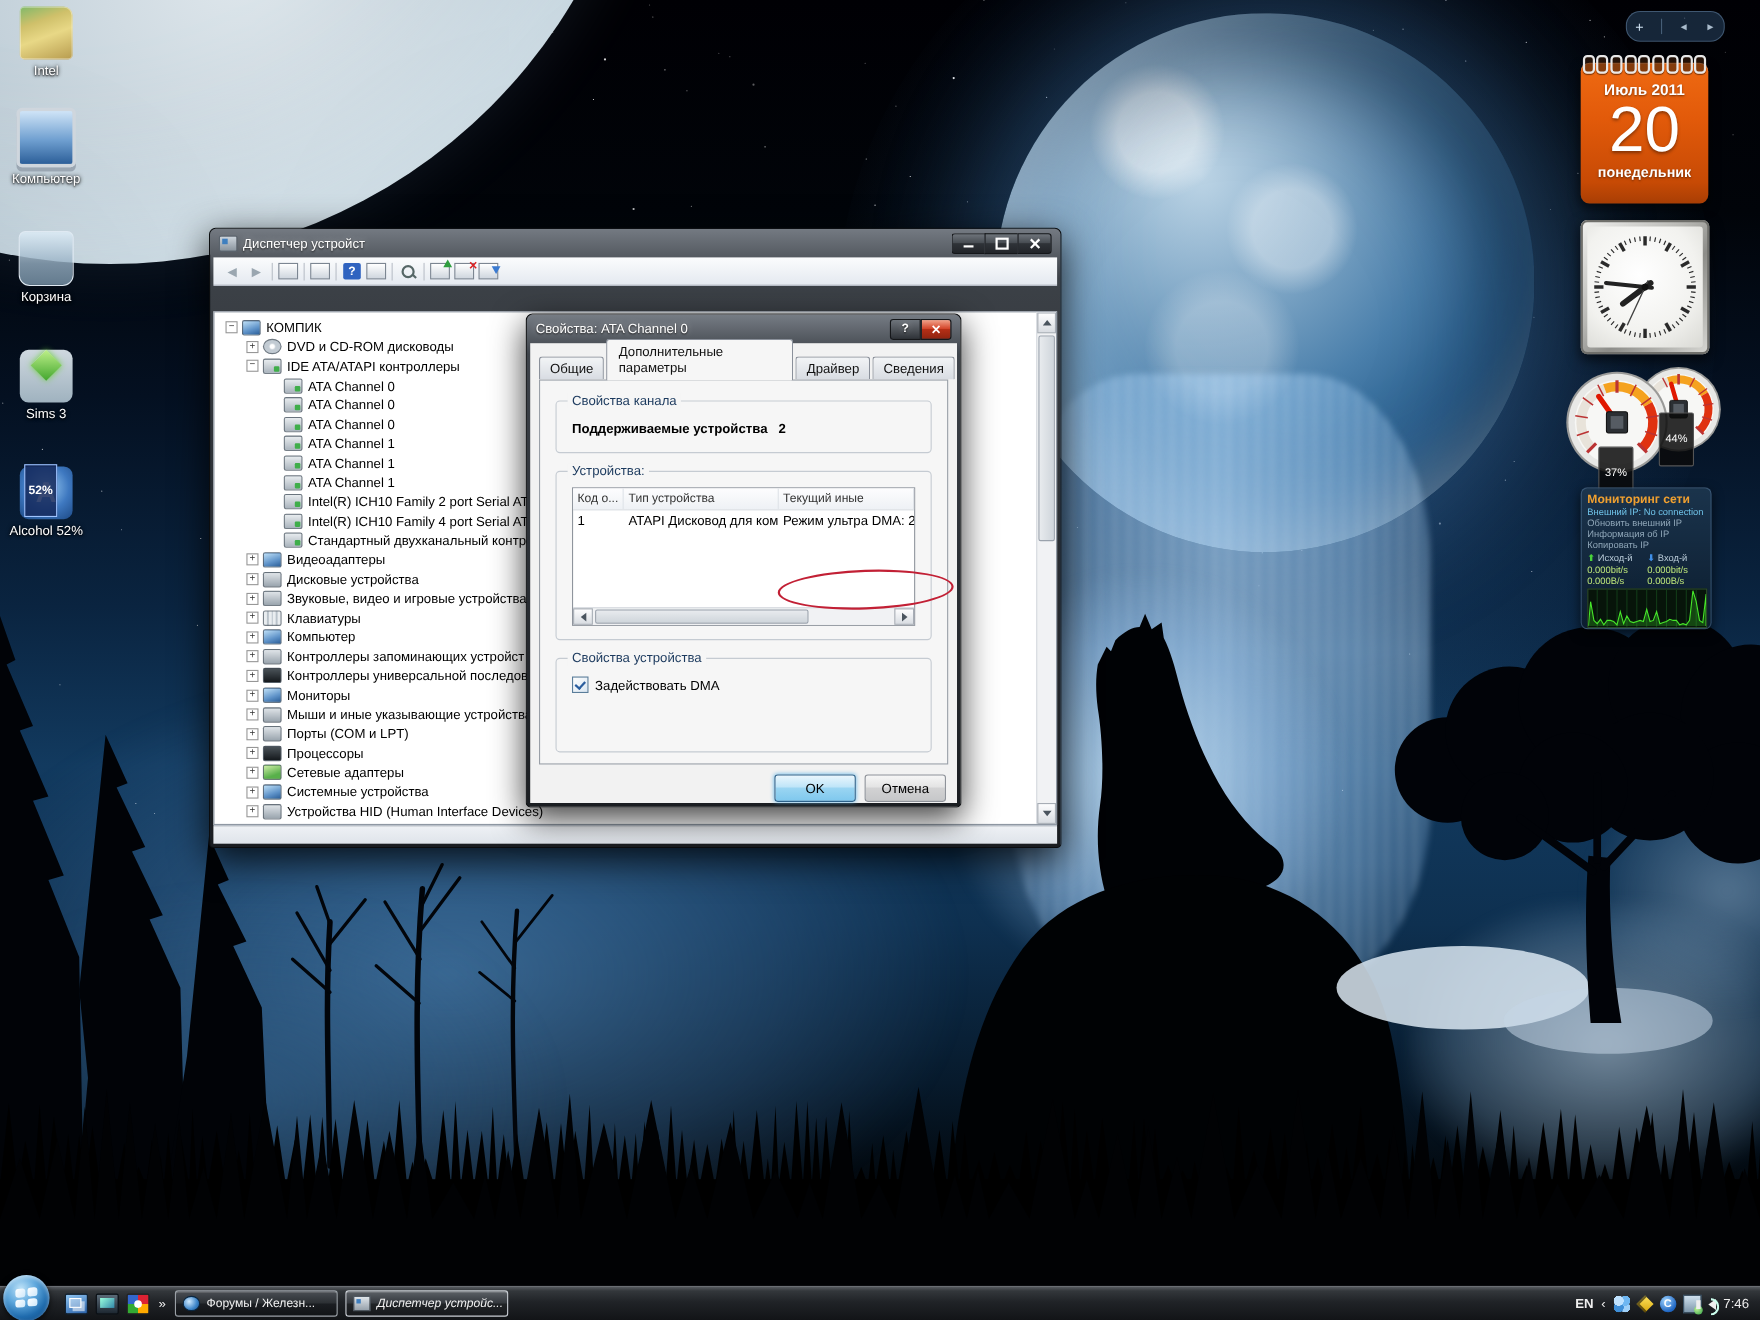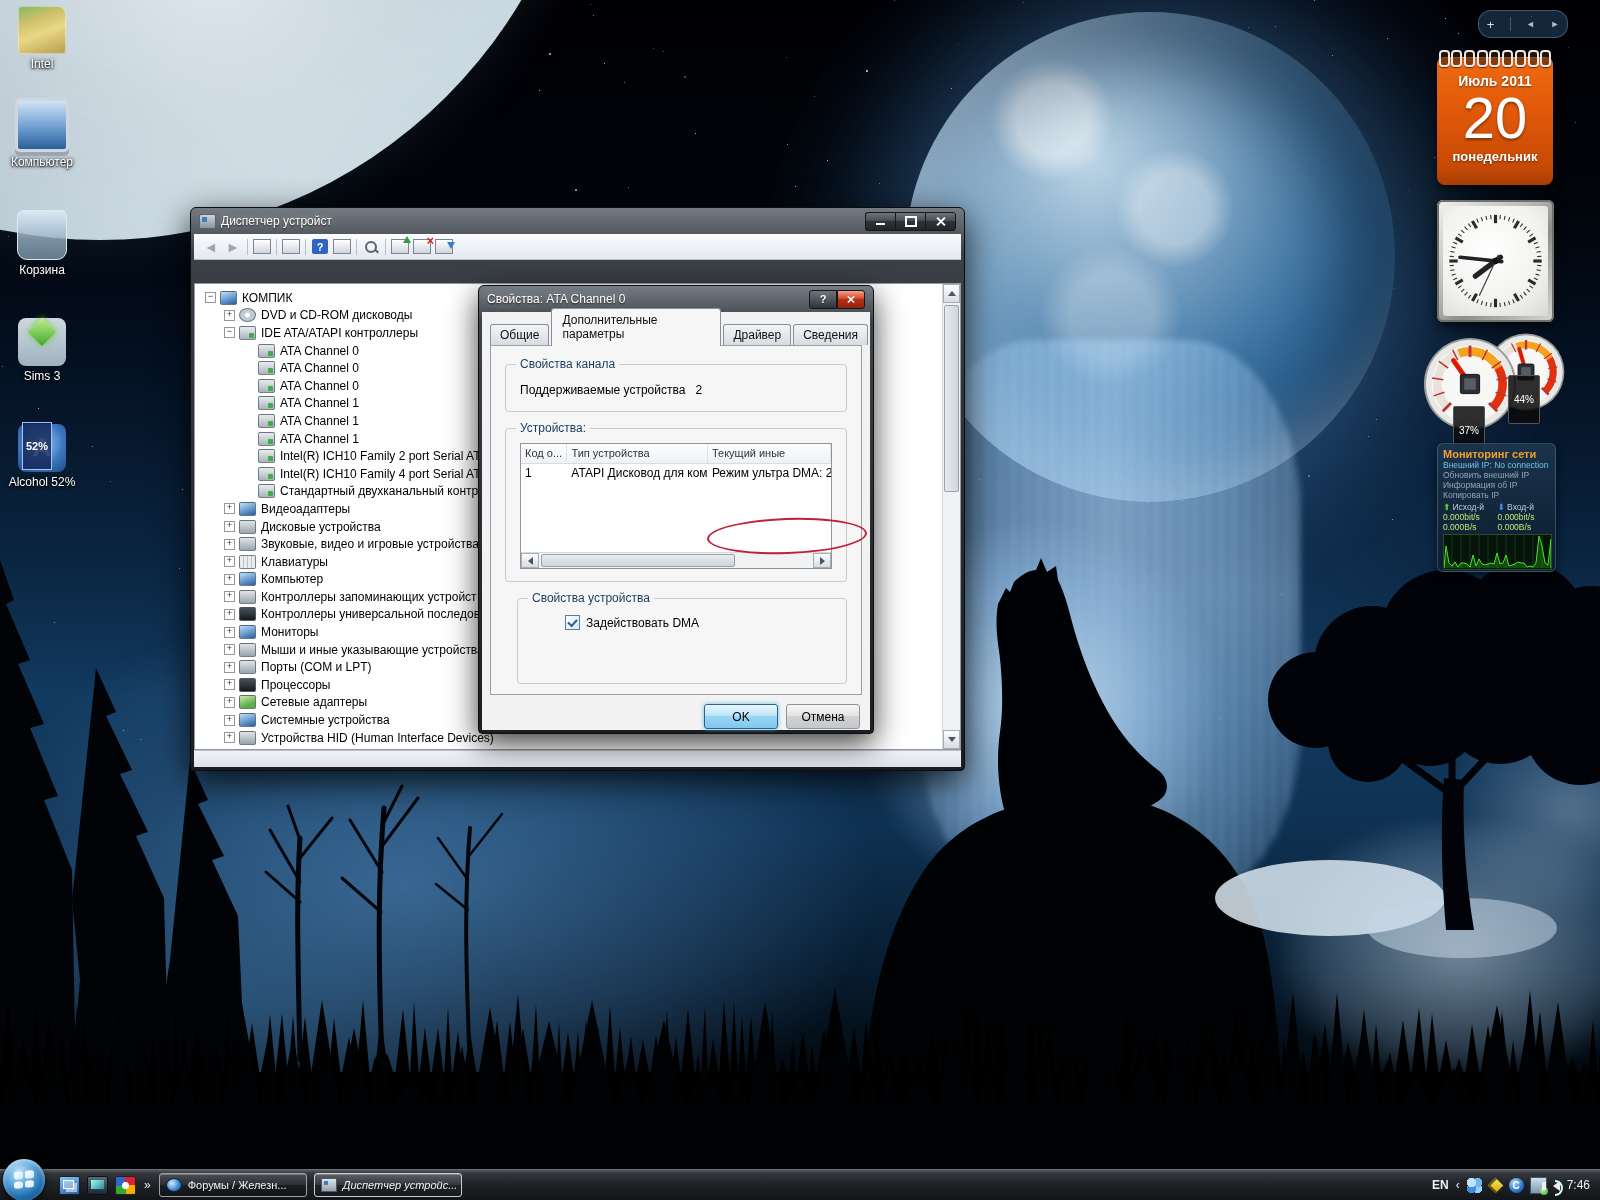--- a/index.html
+++ b/index.html
@@ -150,33 +150,33 @@
   .dlgbtn.help{background:linear-gradient(180deg,#6e747b,#2f3338);border-radius:3px 0 0 3px;}
   .dlgbtn.close{background:linear-gradient(180deg,#f2a28a 0%,#d4472c 45%,#b52f16 50%,#8f2410 100%);border-radius:0 3px 3px 0;}
   #dlg-inner{position:absolute;left:3px;right:3px;top:26px;bottom:3px;background:#f2f2f2;}
   #tabs{display:flex;align-items:flex-end;padding:8px 0 0 8px;height:24px;}
   .tab{font-size:12px;color:#111;padding:3px 9px;border:1px solid #8a909a;border-bottom:none;border-radius:3px 3px 0 0;background:linear-gradient(180deg,#f2f4f6,#d8dce2);margin-right:2px;position:relative;top:1px;cursor:pointer;}
   .tab.active{background:#f6f6f6;padding:4px 10px 5px;top:2px;z-index:2;}
   #tabpanel{position:absolute;left:8px;right:8px;top:33px;height:348px;border:1px solid #9aa0a8;background:#f6f6f6;}
   .group{position:absolute;border:1px solid #c5cbd2;border-radius:4px;}
   .group-title{position:absolute;top:-8px;left:10px;background:#f6f6f6;padding:0 4px;font-size:12px;color:#1c3a5e;}
   #grp-channel{left:14px;right:14px;top:18px;height:46px;}
-  #grp-channel .row{margin:18px 0 0 14px;font-size:12px;color:#000;}
+  #grp-channel .row{margin:18px 0 0 14px;font-size:12px;color:#000;font-weight:bold;}
   #grp-devices{left:14px;right:14px;top:82px;height:152px;}
   #listview{position:absolute;left:14px;right:14px;top:14px;bottom:12px;border:1px solid #8f959d;background:#fff;display:flex;flex-direction:column;}
   #lv-header{display:flex;height:19px;background:linear-gradient(180deg,#fdfdfe,#eef1f5);border-bottom:1px solid #d8dce2;font-size:11px;color:#333;}
   .lv-hcell{padding:3px 4px;border-right:1px solid #dfe3e8;box-sizing:border-box;overflow:hidden;white-space:nowrap;}
   .lv-row{display:flex;height:18px;font-size:12px;color:#000;}
   .lv-cell{padding:2px 4px;box-sizing:border-box;overflow:hidden;white-space:nowrap;}
   #lv-body{flex:1;}
   #hscroll{height:15px;background:#f1f2f4;border-top:1px solid #d5d9de;display:flex;align-items:stretch;}
   #hscroll .sbtn{width:16px;height:auto;}
   .hthumb{margin:1px 2px;width:62%;background:linear-gradient(180deg,#e8ebee,#cfd5db);border:1px solid #9aa2ac;border-radius:2px;}
   #red-ellipse{position:absolute;left:216px;top:172px;width:156px;height:32px;border:2px solid #c22035;border-radius:50%;transform:rotate(-2deg);z-index:5;pointer-events:none;}
-  #grp-props{left:26px;right:14px;top:252px;height:84px;padding-left:33px;}
+  #grp-props{left:14px;right:14px;top:252px;height:84px;}
   #chk-row{margin:16px 0 0 14px;display:flex;align-items:center;font-size:12px;color:#000;}
   #checkbox{width:13px;height:13px;border:1px solid #5a7d9a;background:linear-gradient(135deg,#fefefe,#d9e6f2);margin-right:6px;position:relative;cursor:pointer;}
   #checkbox::after{content:"";position:absolute;left:2px;top:3px;width:7px;height:4px;border-left:2px solid #2a5d9e;border-bottom:2px solid #2a5d9e;transform:rotate(-48deg);}
   #dlg-buttons{position:absolute;right:10px;top:392px;display:flex;gap:8px;}
   .btn{min-width:72px;height:23px;font-size:12px;display:flex;align-items:center;justify-content:center;border-radius:3px;cursor:pointer;}
   .btn.default{border:1px solid #2c628b;background:linear-gradient(180deg,#eaf6fd 0%,#bfe5f8 45%,#9ad5f2 50%,#7fc8ee 100%);box-shadow:0 0 4px #66b8e8;}
   .btn.normal{border:1px solid #8e9299;background:linear-gradient(180deg,#f6f6f6 0%,#e4e4e4 45%,#d2d2d3 50%,#c6c7c9 100%);}
 
   
   #taskbar{position:absolute;left:0;bottom:0;width:1600px;height:30px;z-index:20;

